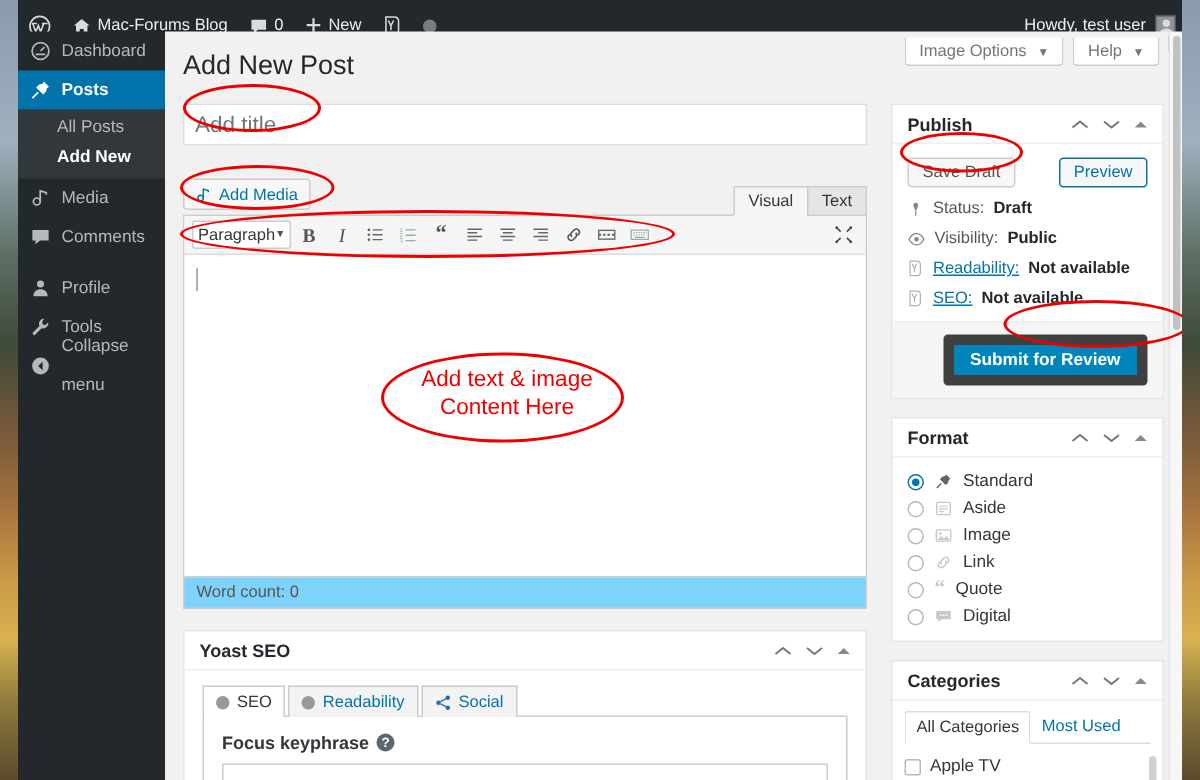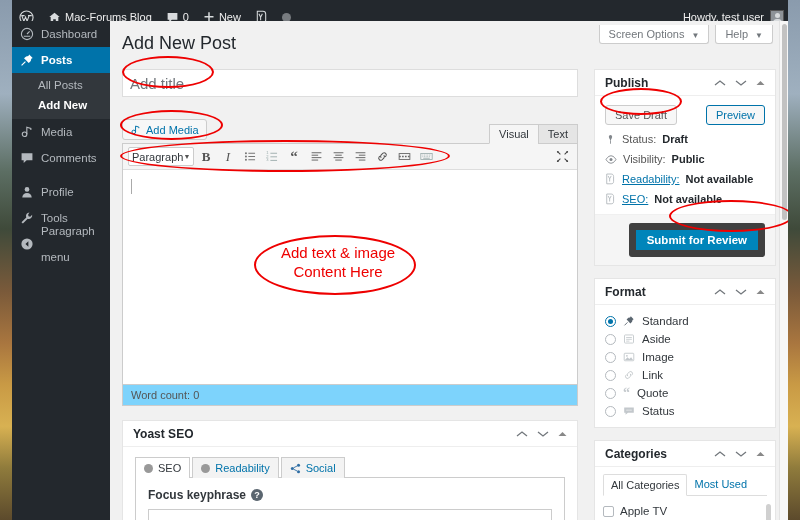--- a/index.html
+++ b/index.html
@@ -342,29 +342,29 @@
       <span class="label">Tools</span>
     </div>
 
     <div class="menu-item">
       <span>
         <svg class="ic" width="14" height="14" viewBox="0 0 16 16">
           <circle cx="8" cy="8" r="6.4" fill="#b4b9be"></circle>
           <path d="M9.6 4.8L6.2 8l3.4 3.2z" fill="#23282d"></path>
         </svg>
       </span>
-      <span class="label">Paragraph menu</span>
+      <span class="label">Collapse menu</span>
     </div>
   </div>
 
   <div id="content">
 
     <div id="screenopts">
       <div class="so-btn">
-        <span>Screen Options</span>
+        <span>Image Options</span>
         <span class="caret-dn">▼</span>
       </div>
       <div class="so-btn">
         <span>Help</span>
         <span class="caret-dn">▼</span>
       </div>
     </div>
 
     <div id="pagetitle">Add New Post</div>
 
@@ -669,21 +669,21 @@
           <div class="fmt-row">
             <span class="radio"></span>
             <span>
               <svg class="ic" width="12" height="12" viewBox="0 0 16 16">
                 <path d="M1.6 3.2h12.8v7.2H6.6L3.4 13v-2.6H1.6z" fill="#c3c8cc"></path>
                 <circle cx="5.4" cy="6.8" r="0.8" fill="#fff"></circle>
                   <circle cx="8" cy="6.8" r="0.8" fill="#fff"></circle>
                   <circle cx="10.6" cy="6.8" r="0.8" fill="#fff"></circle>
               </svg>
             </span>
-            <span>Status</span>
+            <span>Digital</span>
           </div>
         </div>
       </div>
 
       <div class="metabox">
         <div class="boxhead">
           <span>Categories</span>
           <span class="ctrls">
             <span>
               <svg class="ic" width="12" height="8" viewBox="0 0 12 8">

